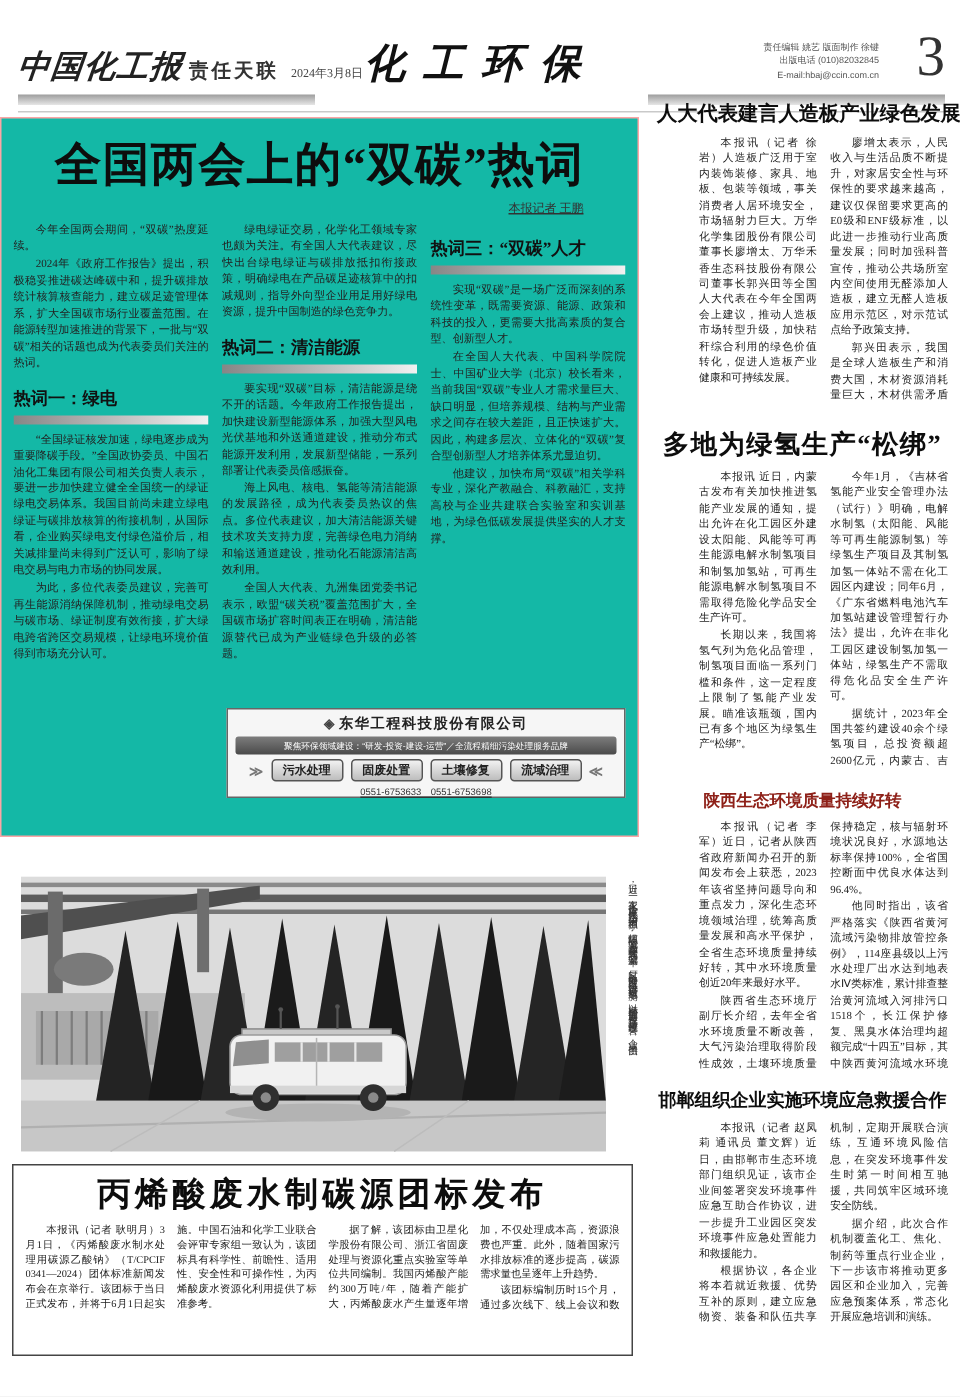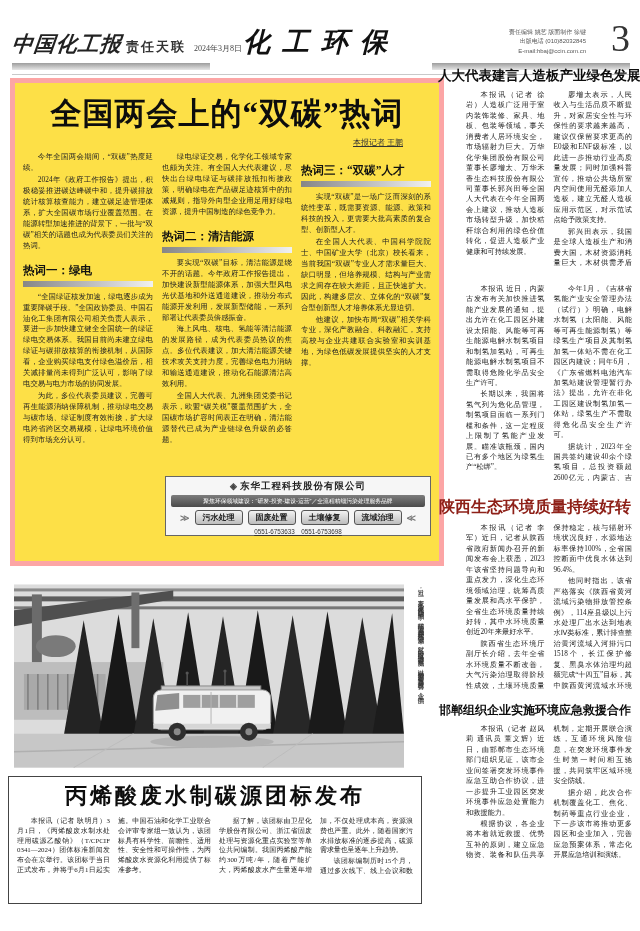--- a/index.html
+++ b/index.html
@@ -15,22 +15,22 @@
   .section-title{position:absolute;left:50%;transform:translateX(-50%);top:2px;
                  font-size:27px;font-weight:900;letter-spacing:12px;color:#111;white-space:nowrap;font-style:italic;}
   .header-info{position:absolute;right:44px;top:6px;text-align:right;font-size:6px;
                line-height:1.55;color:#555;font-family:"Liberation Sans",sans-serif;}
   .page-number{position:absolute;right:0;top:-6px;font-size:38px;color:#333;font-weight:normal;}
   .bar{position:absolute;bottom:2px;height:7px;background:linear-gradient(to bottom,#9d9d9d,#e6e6e6);}
   .bar-left{left:0;width:198px;}
   .bar-right{right:0;width:198px;}
   .header-rule{position:absolute;left:12px;top:74px;width:618px;border-top:1px solid #c9c9c9;}
   
-  .feature-box{position:absolute;left:10px;top:78px;width:408px;height:470px;
-               border:5px solid #fca5a5;padding:4px 8px 4px 8px;background:#fde047;}
+  .feature-box{position:absolute;left:0;top:78px;width:408px;height:470px;
+               border:1px solid #fca5a5;padding:4px 8px 4px 8px;background:#14b8a6;}
   .feature-headline{font-size:31px;font-weight:900;text-align:center;letter-spacing:1px;
                     margin:6px 0 2px;color:#0d0d0d;}
   .feature-byline{text-align:right;font-size:8px;padding-right:28px;text-decoration:underline;color:#333;}
   .fcols{position:relative;display:flex;gap:9px;height:386px;margin-top:4px;}
   .fcol{flex:1;overflow:hidden;font-size:7.4px;line-height:1.48;text-align:justify;color:#222;}
   .fcol p{margin:0 0 1px;text-indent:2em;}
   .hotword{font-size:11.5px;font-weight:900;margin:10px 0 2px;text-indent:0;color:#111;}
   .hotword-bar{height:6px;background:linear-gradient(to right,#868686,#f1f1f1);margin-bottom:5px;}
   
   .ad-box{position:absolute;right:0;bottom:2px;width:266px;height:60px;border:1px solid #666;
@@ -55,21 +55,21 @@
   .bottom-headline{font-size:22px;font-weight:900;text-align:center;letter-spacing:3px;margin:1px 0 5px;color:#0d0d0d;}
   .bottom-body{column-count:4;column-gap:8px;font-size:6.9px;line-height:1.42;text-align:justify;
                height:68px;overflow:hidden;color:#222;}
   .bottom-body p{margin:0 0 1px;text-indent:2em;}
   
   .sidebar{position:absolute;left:438px;top:67px;width:194px;}
   .sb-article{margin-bottom:11px;}
   .sb-title{font-weight:900;text-align:center;color:#0d0d0d;margin:0 0 5px;white-space:nowrap;}
   .sb-title.t1{font-size:13.5px;}
   .sb-title.t2{font-size:17.5px;letter-spacing:1px;}
-  .sb-title.t3{font-size:16px;color:#8e2018;}
+  .sb-title.t3{font-size:11px;color:#8e2018;}
   .sb-title.t4{font-size:12px;}
   .sb-body{column-count:2;column-gap:9px;font-size:7.2px;line-height:1.45;text-align:justify;
            overflow:hidden;color:#222;padding-left:28px;}
   .sb-body p{margin:0 0 1px;text-indent:2em;}
   .h1{height:183px;} .h2{height:202px;} .h3{height:168px;} .h4{height:150px;}
 </style>
 </head>
 <body>
 
 <div class="page">
@@ -213,20 +213,21 @@
     <div class="sb-article">
       <div class="sb-title t1">人大代表建言人造板产业绿色发展</div>
       <div class="sb-body h1">
         <p>本报讯（记者 徐岩）人造板广泛用于室内装饰装修、家具、地板、包装等领域，事关消费者人居环境安全，市场辐射力巨大。万华化学集团股份有限公司董事长廖增太、万华禾香生态科技股份有限公司董事长郭兴田等全国人大代表在今年全国两会上建议，推动人造板市场转型升级，加快秸秆综合利用的绿色价值转化，促进人造板产业健康和可持续发展。</p>
         <p>廖增太表示，人民收入与生活品质不断提升，对家居安全性与环保性的要求越来越高，建议仅保留要求更高的E0级和ENF级标准，以此进一步推动行业高质量发展；同时加强科普宣传，推动公共场所室内空间使用无醛添加人造板，建立无醛人造板应用示范区，对示范试点给予政策支持。</p>
         <p>郭兴田表示，我国是全球人造板生产和消费大国，木材资源消耗量巨大，木材供需矛盾日益突出。综合利用农作物秸秆等资源制造人造板是重要方向，建议将秸秆人造板产业纳入绿色低碳产业目录。</p>
       </div>
     </div>
 
     <div class="sb-article">
+      <div class="sb-title t2">多地为绿氢生产“松绑”</div>
       <div class="sb-body h2">
         <p>本报讯 近日，内蒙古发布有关加快推进氢能产业发展的通知，提出允许在化工园区外建设太阳能、风能等可再生能源电解水制氢项目和制氢加氢站，可再生能源电解水制氢项目不需取得危险化学品安全生产许可。</p>
         <p>长期以来，我国将氢气列为危化品管理，制氢项目面临一系列门槛和条件，这一定程度上限制了氢能产业发展。瞄准该瓶颈，国内已有多个地区为绿氢生产“松绑”。</p>
         <p>今年1月，《吉林省氢能产业安全管理办法（试行）》明确，电解水制氢（太阳能、风能等可再生能源制氢）等绿氢生产项目及其制氢加氢一体站不需在化工园区内建设；同年6月，《广东省燃料电池汽车加氢站建设管理暂行办法》提出，允许在非化工园区建设制氢加氢一体站，绿氢生产不需取得危化品安全生产许可。</p>
         <p>据统计，2023年全国共签约建设40余个绿氢项目，总投资额超2600亿元，内蒙古、吉林、新疆等地绿氢项目集聚，相继成为绿氢主要输出地区。相关机构指出，随着各地政策支持力度不断加大，技术和装备水平快速进步，2024年我国氢能产业将迎来快速发展势头，绿氢及其衍生物应用领域和投资规模将持续扩大，有望提前完成可再生能源制氢量达10万～30万吨/年的发展目标。（郁红）</p>
       </div>
     </div>
 
     <div class="sb-article">
       <div class="sb-title t3">陕西生态环境质量持续好转</div>

